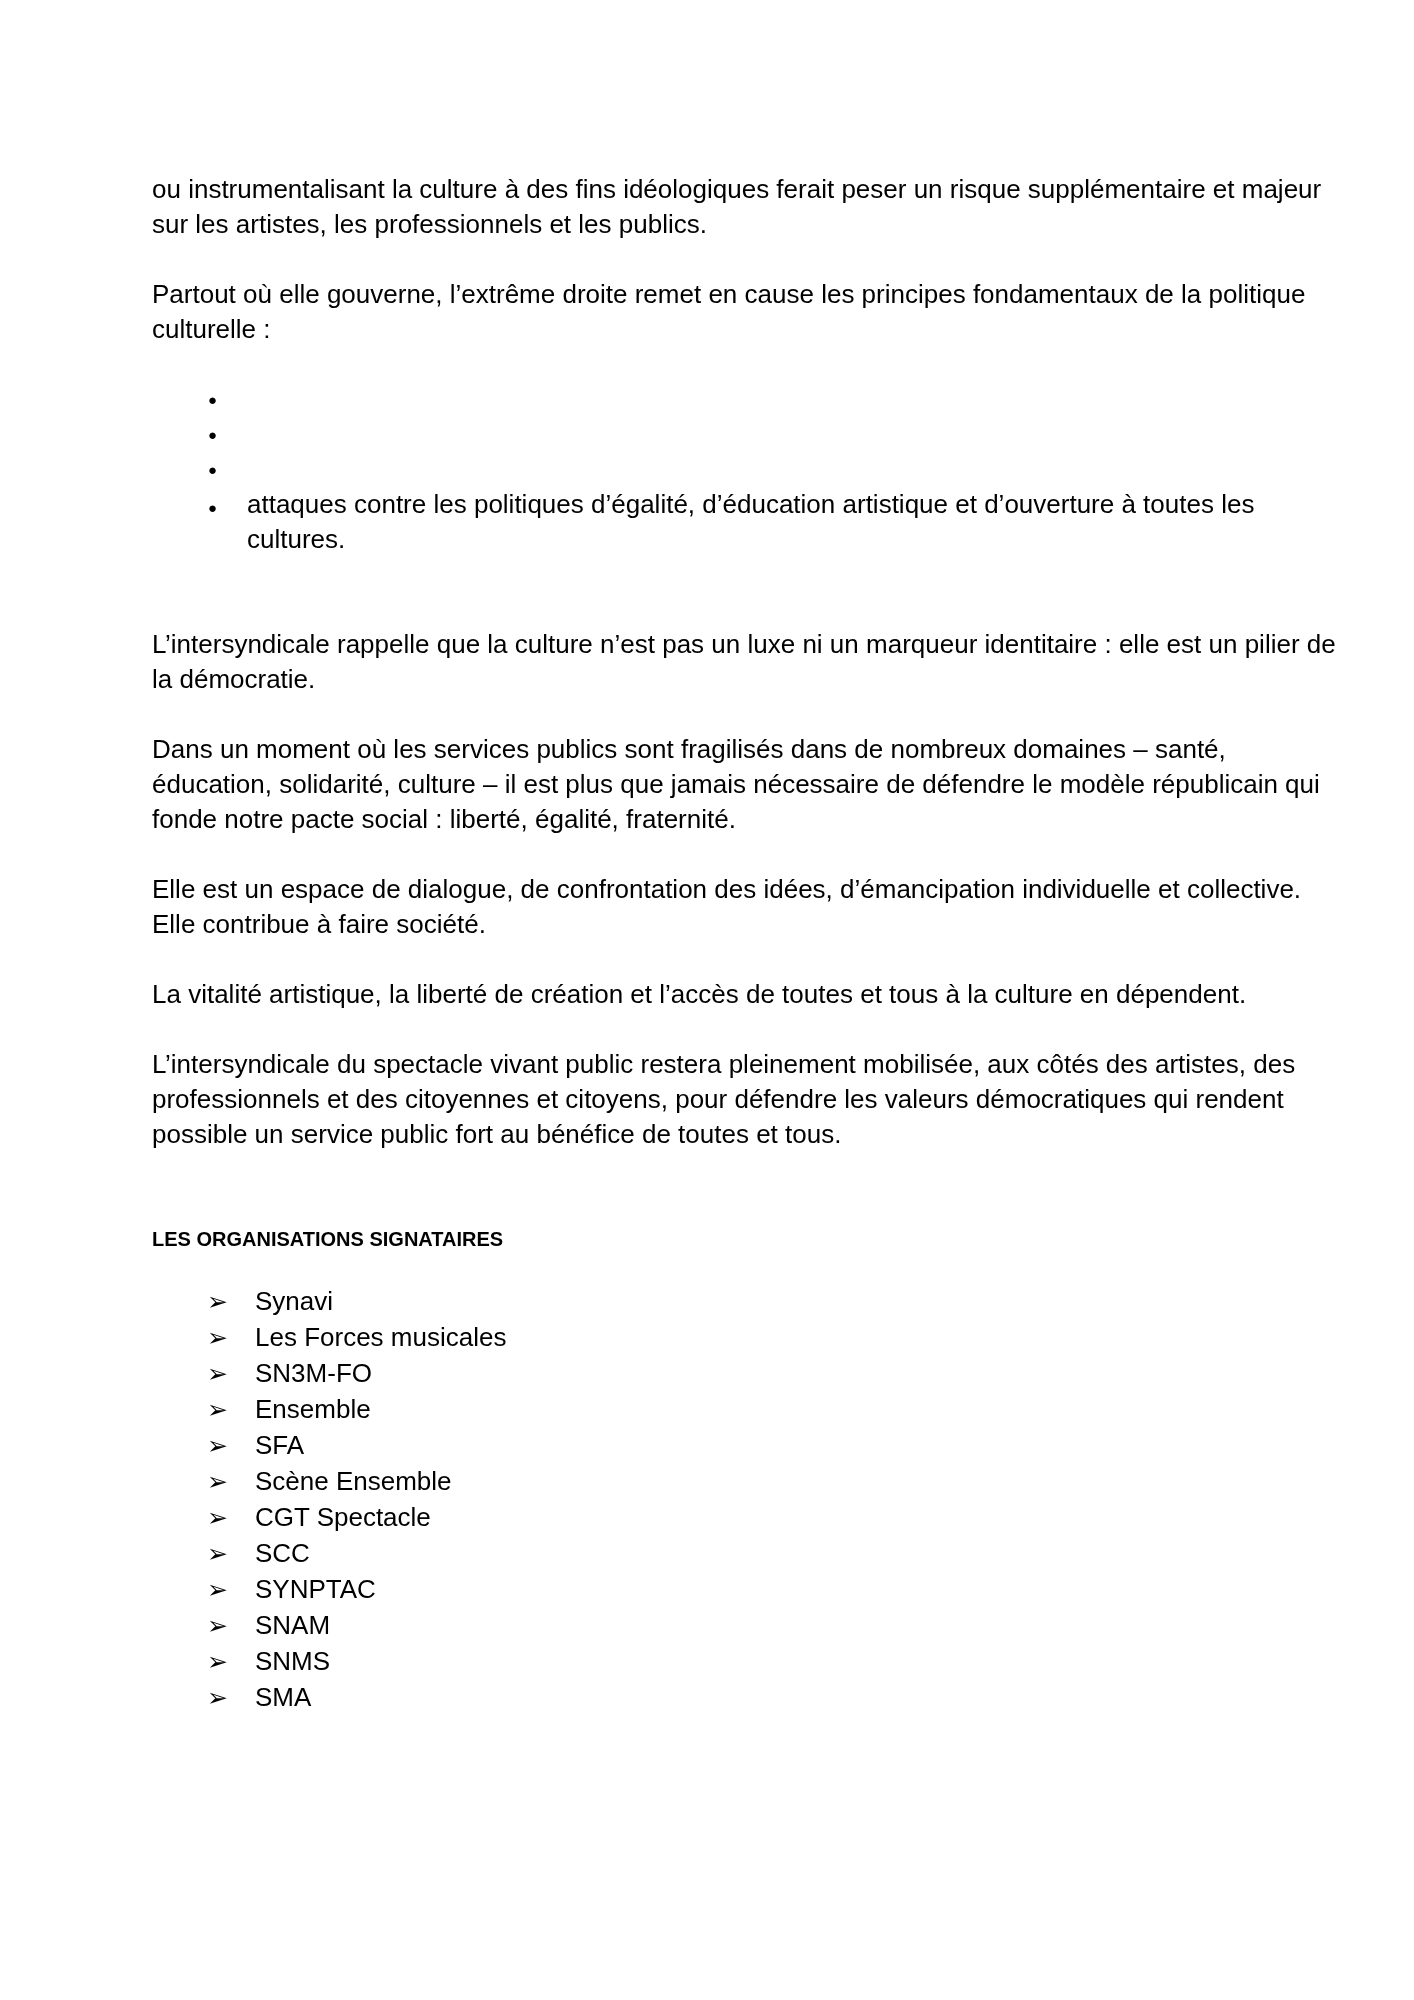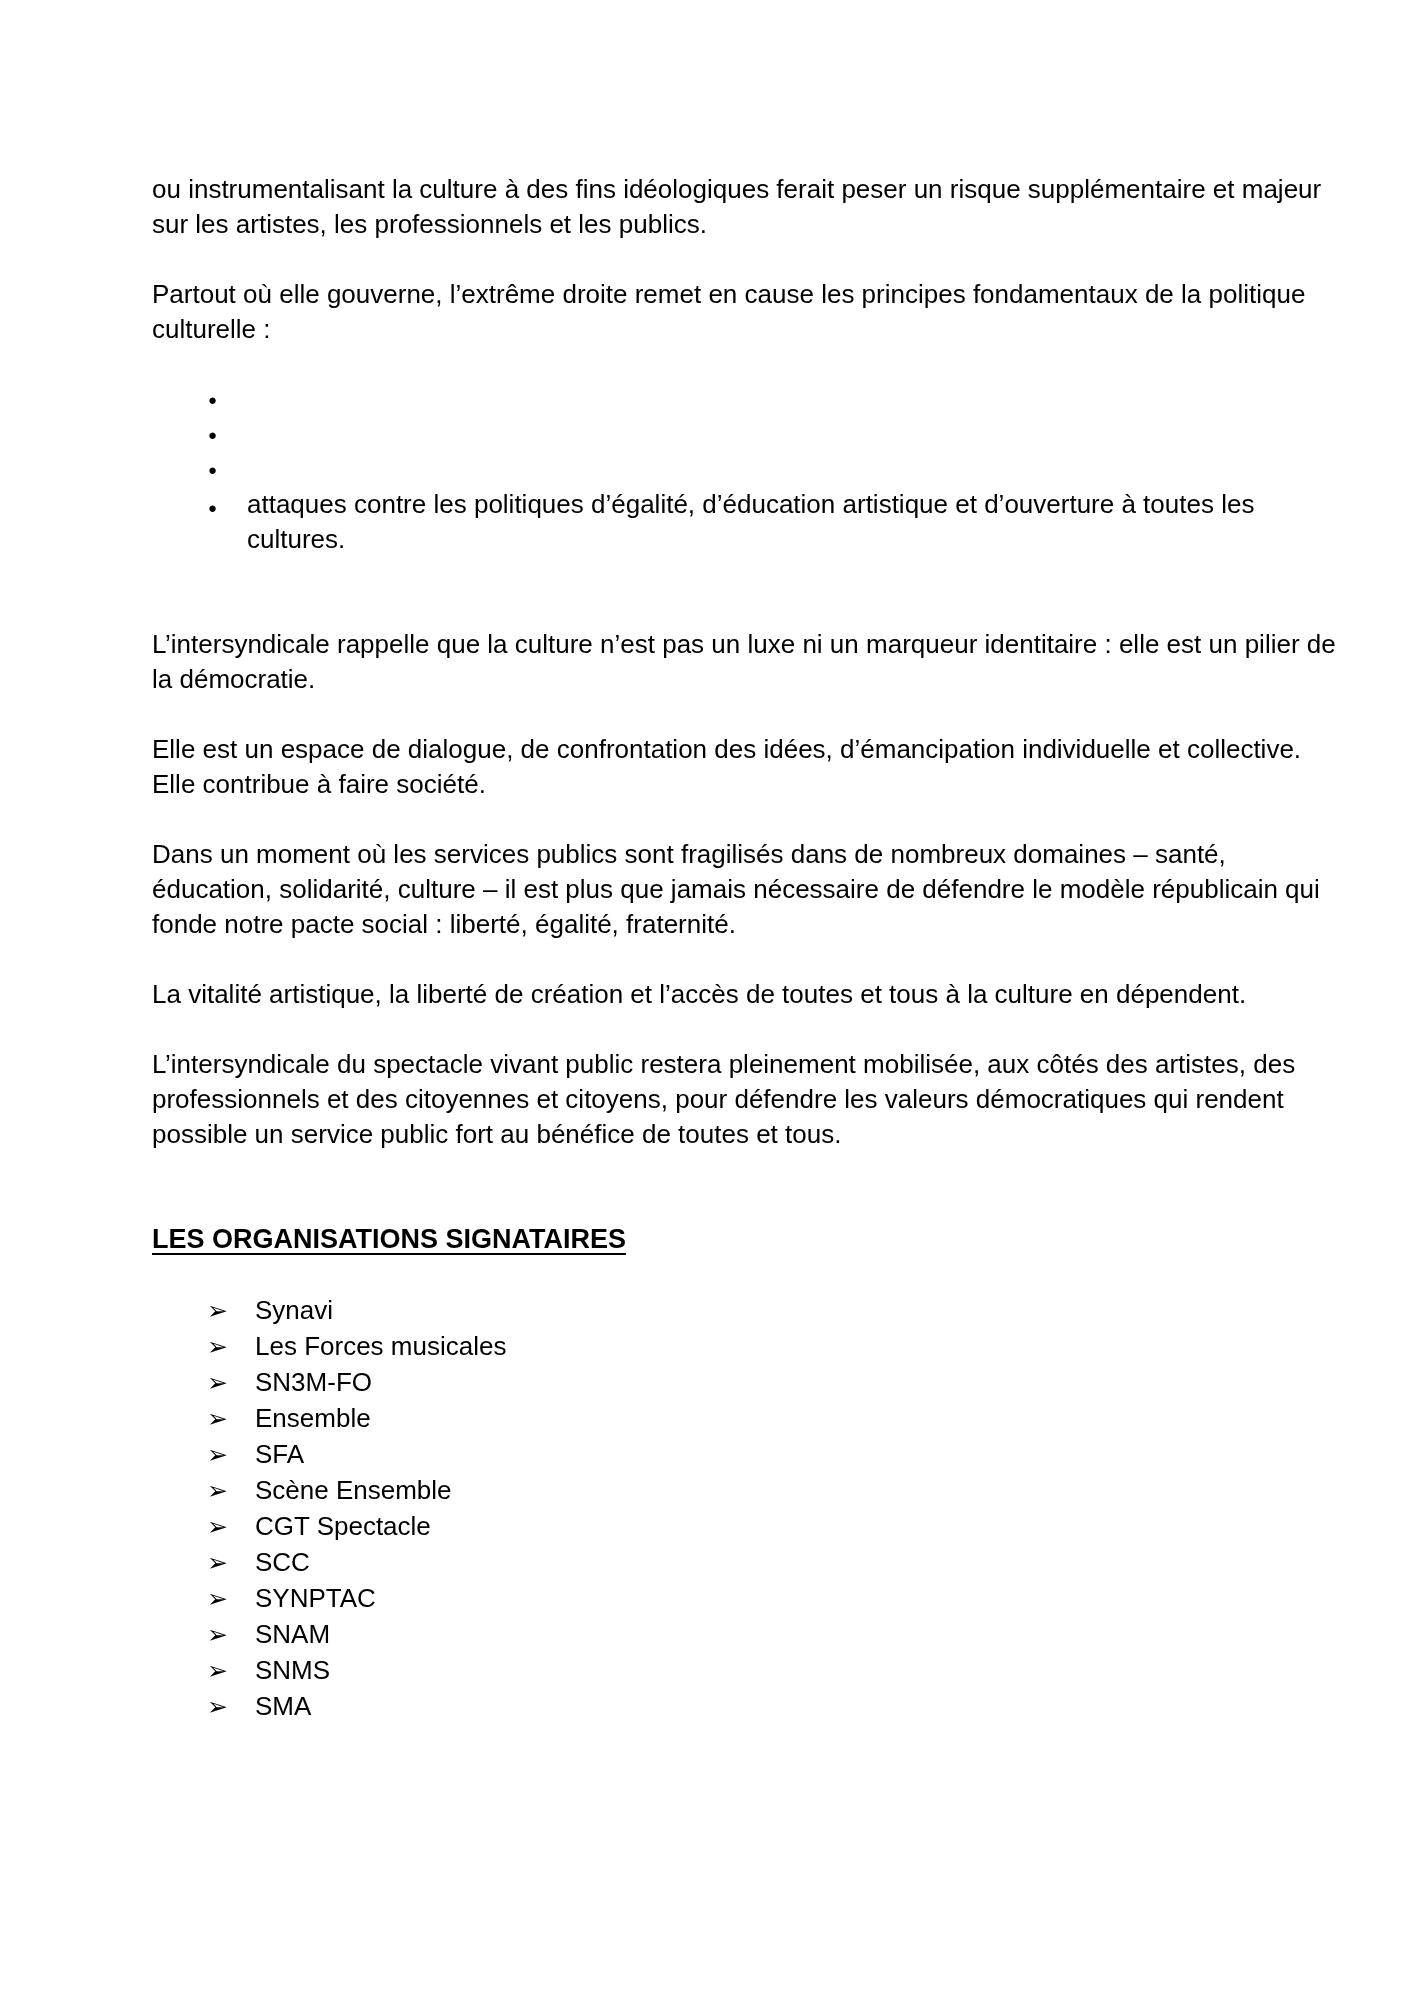--- a/index.html
+++ b/index.html
@@ -42,27 +42,26 @@
     flex: 0 0 39px;
     font-size: 15px;
     line-height: 35px;
   }
   ul.dot-list .dot-text {
     flex: 1 1 auto;
   }
 
   
   h2.sign-heading {
-    font-size: 27px;
+    font-size: 20px;
     line-height: 35px;
     font-weight: bold;
-    text-decoration: underline;
     text-decoration-thickness: 2px;
     text-underline-offset: 5px;
-    margin: 70px 0 35px 0;
+    margin: 70px 0 26px 0;
   }
 
   
   ul.arrow-list {
     list-style: none;
     margin: 0;
   }
   ul.arrow-list li {
     display: flex;
     align-items: baseline;
@@ -99,23 +98,23 @@
       <span class="dot-marker">●</span>
     </li>
     <li>
       <span class="dot-marker">●</span>
       <span class="dot-text">attaques contre les politiques d’égalité, d’éducation artistique et d’ouverture à toutes les cultures.</span>
     </li>
   </ul>
 
   <p class="para">L’intersyndicale rappelle que la culture n’est pas un luxe ni un marqueur identitaire : elle est un pilier de la démocratie.</p>
 
+  <p class="para">Dans un moment où les services publics sont fragilisés dans de nombreux domaines – santé, éducation, solidarité, culture – il est plus que jamais nécessaire de défendre le modèle républicain qui fonde notre pacte social : liberté, égalité, fraternité.</p>
+
   <p class="para">Elle est un espace de dialogue, de confrontation des idées, d’émancipation individuelle et collective. Elle contribue à faire société.</p>
-
-  <p class="para">Dans un moment où les services publics sont fragilisés dans de nombreux domaines – santé, éducation, solidarité, culture – il est plus que jamais nécessaire de défendre le modèle républicain qui fonde notre pacte social : liberté, égalité, fraternité.</p>
 
   <p class="para">La vitalité artistique, la liberté de création et l’accès de toutes et tous à la culture en dépendent.</p>
 
   <p class="para">L’intersyndicale du spectacle vivant public restera pleinement mobilisée, aux côtés des artistes, des professionnels et des citoyennes et citoyens, pour défendre les valeurs démocratiques qui rendent possible un service public fort au bénéfice de toutes et tous.</p>
 
   <h2 class="sign-heading">LES ORGANISATIONS SIGNATAIRES</h2>
 
   <ul class="arrow-list">
     <li>
       <span class="arrow-marker">➢</span>

